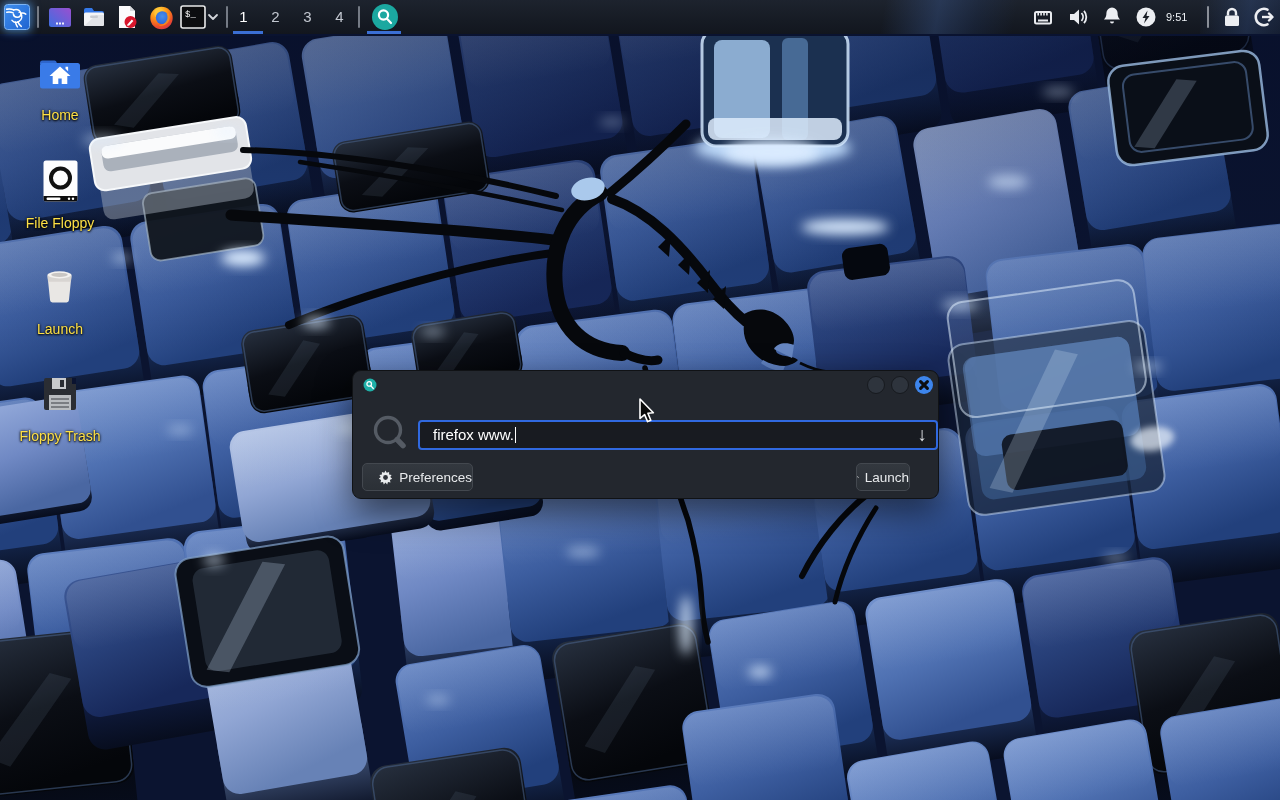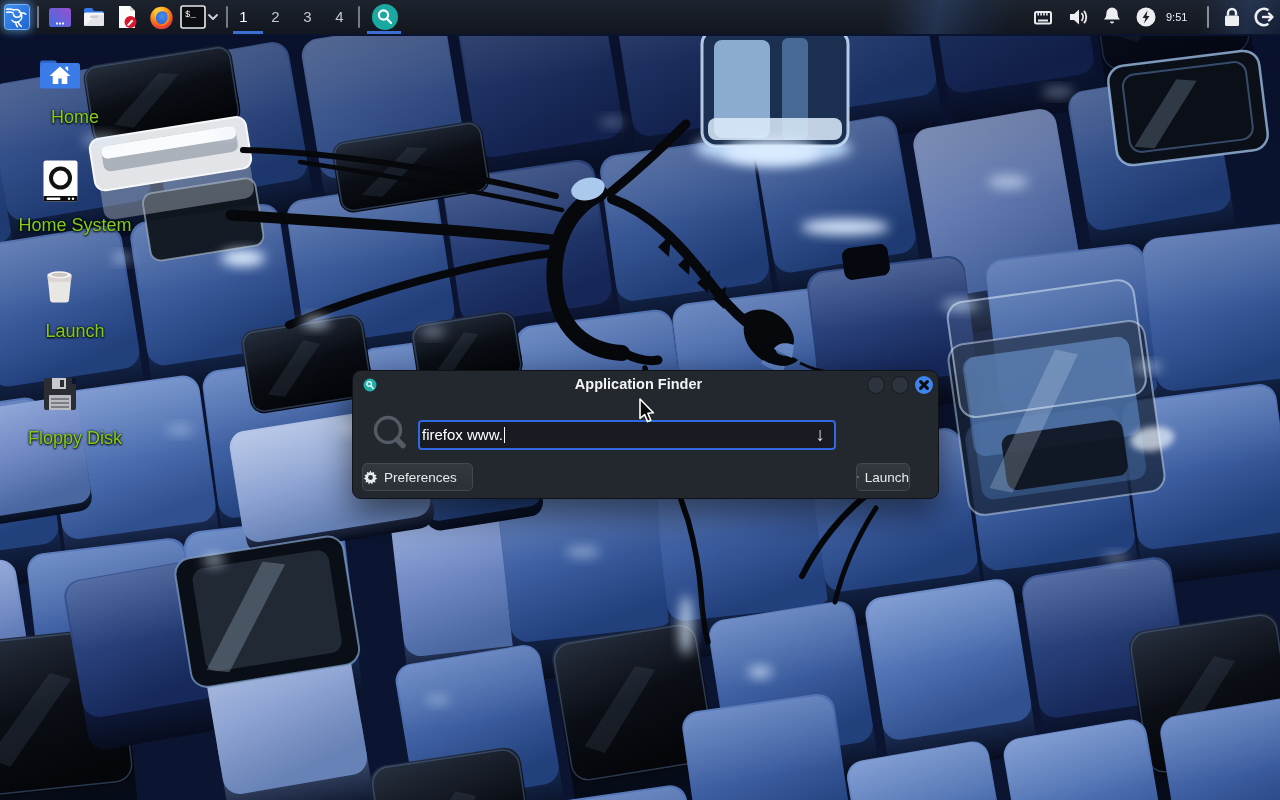--- a/index.html
+++ b/index.html
@@ -1,26 +1,26 @@
 <!DOCTYPE html>
 <html><head><meta charset="utf-8"><style>
 *{margin:0;padding:0;box-sizing:border-box}
 html,body{width:1280px;height:800px;overflow:hidden;background:#0a1330;font-family:"Liberation Sans",sans-serif}
 #wall{position:absolute;left:0;top:36px}
 #panel{position:absolute;left:0;top:0;width:1280px;height:34px;background:linear-gradient(180deg,#1d232e 0%,#161b24 60%,#12161e 100%);z-index:50}
-.dlabel{position:absolute;left:15px;width:120px;text-align:center;color:#84cc16;font-size:18px;text-shadow:0 1px 2px #000,0 0 3px #000}
+.dlabel{position:absolute;left:0;width:120px;text-align:center;color:#fde047;font-size:14px;text-shadow:0 1px 2px #000,0 0 3px #000}
 
 #dlg{position:absolute;left:352px;top:370px;width:587px;height:129px;background:#23272e;border-radius:9px;border:1px solid #101215;box-shadow:0 14px 34px rgba(0,0,0,0.55);z-index:60}
 #dlg .title{position:absolute;top:5px;left:0;right:14px;text-align:center;color:#f2f3f5;font-weight:bold;font-size:14.5px}
 #dlg .tic{position:absolute;left:10px;top:7px}
 .wbtn{position:absolute;top:376px;width:18px;height:18px;border-radius:50%;z-index:61}
-#inp{position:absolute;left:65px;top:49px;width:418px;height:30px;background:#181b21;border:2px solid #3069e0;border-radius:4px;color:#fff;font-size:15px;line-height:26px;padding-left:2px}
+#inp{position:absolute;left:65px;top:49px;width:520px;height:30px;background:#181b21;border:2px solid #3069e0;border-radius:4px;color:#fff;font-size:15px;line-height:26px;padding-left:13px}
 #inp .caret{display:inline-block;width:1.5px;height:16px;background:#fff;vertical-align:-3px;margin-left:1px}
 #inp .arr{position:absolute;right:9px;top:0px;color:#dfe2e6;font-size:19px}
-.btn{position:absolute;height:28px;background:linear-gradient(180deg,#33383f,#2b3036);border:1px solid #43484f;border-radius:5px;color:#e8eaec;font-size:13.5px;display:flex;align-items:center;justify-content:flex-start;gap:6px}
+.btn{position:absolute;height:28px;background:linear-gradient(180deg,#33383f,#2b3036);border:1px solid #43484f;border-radius:5px;color:#e8eaec;font-size:13.5px;display:flex;align-items:center;justify-content:flex-end;gap:6px}
 </style></head><body>
 <svg id="wall" width="1280" height="764" viewBox="0 36 1280 764">
     <defs>
       <linearGradient id="gM" x1="0" y1="0" x2="0.25" y2="1">
         <stop offset="0" stop-color="#5f80c0"></stop>
         <stop offset="0.55" stop-color="#3d5ea0"></stop>
         <stop offset="1" stop-color="#22407c"></stop>
       </linearGradient>
       <linearGradient id="fM" x1="0" y1="0" x2="0" y2="1">
         <stop offset="0" stop-color="#22407c"></stop>
@@ -647,46 +647,45 @@
     </svg></div>
 <div class="dlabel" style="top:107px">Home</div>
 <div style="position:absolute;left:43px;top:160px"><svg width="35" height="42" viewBox="0 0 35 42">
       <rect x="0.5" y="0.5" width="34" height="41" rx="2.5" fill="#fdfdfe"></rect>
       <circle cx="17.5" cy="18" r="9.5" fill="none" stroke="#111" stroke-width="4"></circle>
       <path d="M0.5 36 h34 v3 a2.5 2.5 0 0 1-2.5 2.5 h-29 a2.5 2.5 0 0 1-2.5-2.5 Z" fill="#0c0c0d"></path>
       <rect x="3.5" y="37.5" width="14" height="2.4" rx="1.2" fill="#fff"></rect>
       <circle cx="26" cy="38.7" r="1.2" fill="#fff"></circle>
       <circle cx="30" cy="38.7" r="1.2" fill="#fff"></circle>
     </svg></div>
-<div class="dlabel" style="top:215px">Home System</div>
+<div class="dlabel" style="top:215px">File Floppy</div>
 <div style="position:absolute;left:41px;top:266px"><svg width="37" height="39" viewBox="0 0 40 42">
       <path d="M7 10 H33 L30.2 37 a2.5 2.5 0 0 1-2.5 2.3 H12.3 a2.5 2.5 0 0 1-2.5-2.3 Z" fill="#e9e7e4"></path>
       <path d="M7 10 H33 L32.4 17 H7.6 Z" fill="#d8d5d2"></path>
       <ellipse cx="20" cy="9.5" rx="13" ry="3.8" fill="#f4f2f0"></ellipse>
       <ellipse cx="20" cy="9.5" rx="9" ry="2.3" fill="#c9c6c3"></ellipse>
     </svg></div>
 <div class="dlabel" style="top:321px">Launch</div>
 <div style="position:absolute;left:41px;top:375px"><svg width="38" height="38" viewBox="0 0 38 38">
       <rect x="3" y="3" width="32" height="32" rx="2" fill="#2a2d33"></rect>
       <path d="M35 3 v6 l-4 0 v-6 Z" fill="#0a1330"></path>
       <rect x="11" y="3" width="14" height="11" fill="#c8cacd"></rect>
       <rect x="19" y="5" width="4" height="7" fill="#2a2d33"></rect>
       <rect x="8" y="20" width="22" height="15" fill="#b9bcc0"></rect>
       <rect x="10" y="23" width="18" height="2" fill="#7a7d82"></rect>
       <rect x="10" y="27" width="18" height="2" fill="#7a7d82"></rect>
       <rect x="10" y="31" width="18" height="2" fill="#7a7d82"></rect>
     </svg></div>
-<div class="dlabel" style="top:428px">Floppy Disk</div>
+<div class="dlabel" style="top:428px">Floppy Trash</div>
 <div id="dlg">
 <div class="tic"><svg width="14" height="14" viewBox="0 0 14 14">
         <circle cx="7" cy="7" r="6.5" fill="#1fb0a8"></circle>
         <circle cx="6.2" cy="5.9" r="2.3" fill="none" stroke="#fff" stroke-width="1.3"></circle>
         <line x1="7.9" y1="7.9" x2="10.3" y2="10.5" stroke="#fff" stroke-width="1.3" stroke-linecap="round"></line>
       </svg></div>
-<div class="title">Application Finder</div>
 <div style="position:absolute;left:11px;top:36px"><svg width="46" height="46" viewBox="0 0 46 46">
         <circle cx="24" cy="23" r="12.5" fill="none" stroke="#555b64" stroke-width="3.4"></circle>
         <line x1="33.2" y1="32.6" x2="39" y2="38.6" stroke="#555b64" stroke-width="5.5" stroke-linecap="round"></line>
       </svg></div>
 <div id="inp">firefox www.<span class="caret"></span><span class="arr">↓</span></div>
 <div class="btn" style="left:9px;top:92px;width:111px"><svg width="15" height="15" viewBox="0 0 15 15">
         <path d="M7.5 0.5 l1.2 2.2 2.4-0.8 0 2.6 2.5 0.4 -1.3 2.2 1.9 1.7 -2.3 1.1 0.6 2.5 -2.5-0.3 -0.8 2.4 -1.7-1.9 -1.7 1.9 -0.8-2.4 -2.5 0.3 0.6-2.5 -2.3-1.1 1.9-1.7 -1.3-2.2 2.5-0.4 0-2.6 2.4 0.8 Z" fill="#e8eaec"></path>
         <circle cx="7.5" cy="7.5" r="2.4" fill="#2d3138"></circle>
       </svg>Preferences</div>
 <div class="btn" style="left:503px;top:92px;width:54px"><svg width="16" height="16" viewBox="0 0 16 16">

